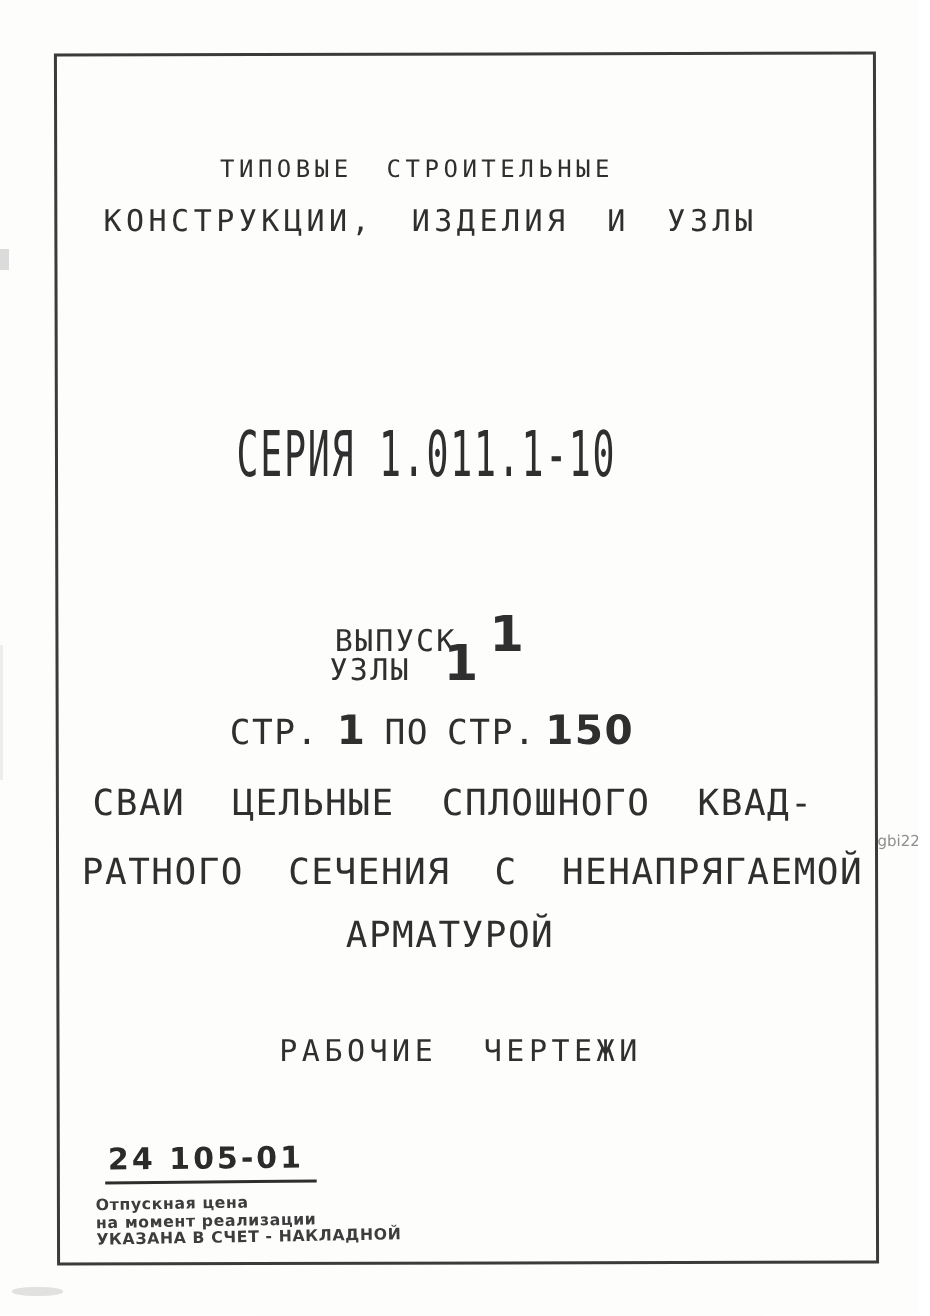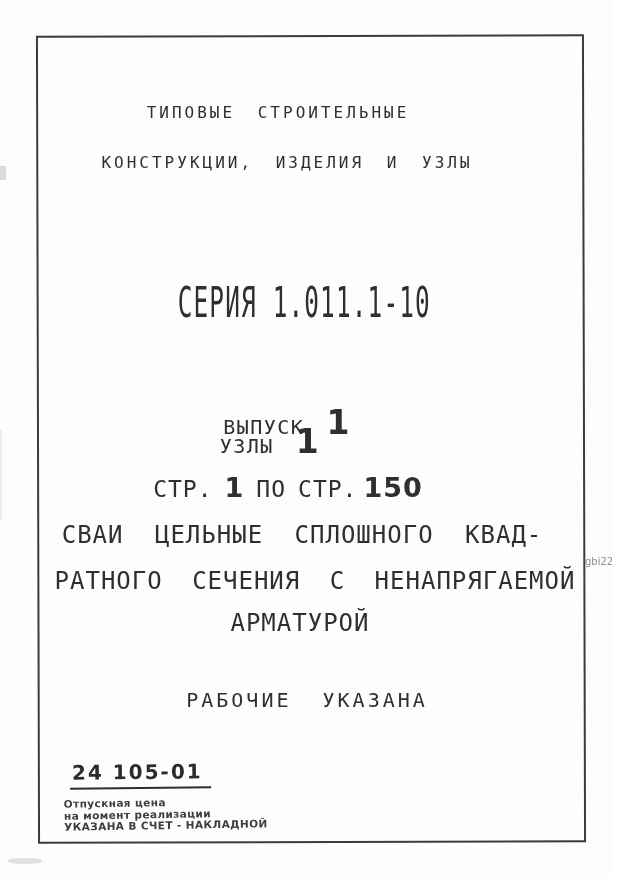--- a/index.html
+++ b/index.html
@@ -10,23 +10,23 @@
     color:#2f2f2f;
   }
   .frame {
     position:absolute; left:37px; top:35px; width:548px; height:808px;
     box-sizing:border-box; border:2px solid #3b3b3b;
     transform:rotate(-0.15deg);
   }
   .line { position:absolute; width:546px; text-align:center; white-space:nowrap; }
 
   .header1 { left:5px;  top:103px; font-size:16px; letter-spacing:3px; word-spacing:10px; }
-  .header2 { left:14px; top:153px; font-size:16px; letter-spacing:3px; word-spacing:10px; }
+  .header2 { left:14px; top:135px; font-size:20px; letter-spacing:3px; word-spacing:10px; }
 
-  .title   { left:31px; top:278px; font-size:42px; letter-spacing:2px; }
+  .title   { left:11px; top:278px; font-size:42px; letter-spacing:2px; }
   .title-inner { display:inline-block; transform:scaleX(0.58); transform-origin:center; }
 
   .subtitle { left:19px; top:346px; font-size:27px; letter-spacing:0px; word-spacing:8px; }
 
   .issue { left:14px; top:388px; font-size:20px; letter-spacing:1.5px; line-height:28px;margin-top:21px; }
   .part  { left:-3px; top:428px; font-size:20px; letter-spacing:1.5px; line-height:28px; }
   .pages { left:12px; top:473px; font-size:23px; letter-spacing:1px;  line-height:30px; }
 
   .handnum {
     font-family:"DejaVu Sans", sans-serif; font-weight:bold;
@@ -88,21 +88,21 @@
   </div>
 
   <div class="line pages">
     <span class="w">СТР.</span><span class="handnum num-l w">1</span><span class="w">ПО</span><span class="w">СТР.</span><span class="handnum num-l">150</span>
   </div>
 
   <div class="line desc1">СВАИ ЦЕЛЬНЫЕ СПЛОШНОГО КВАД-</div>
   <div class="line desc3">АРМАТУРОЙ</div>
   <div class="line desc2">РАТНОГО СЕЧЕНИЯ С НЕНАПРЯГАЕМОЙ</div>
 
-  <div class="line doctype">РАБОЧИЕ УКАЗАНА</div>
+  <div class="line doctype">РАБОЧИЕ ЧЕРТЕЖИ</div>
 
   <div class="stamp">24 105-01</div>
 
   <div class="price-note">
     <div>Отпускная цена</div>
     <div>на момент реализации</div>
     <div>УКАЗАНА В СЧЕТ - НАКЛАДНОЙ</div>
   </div>
 
   <div class="watermark">gbi22.ru</div>

